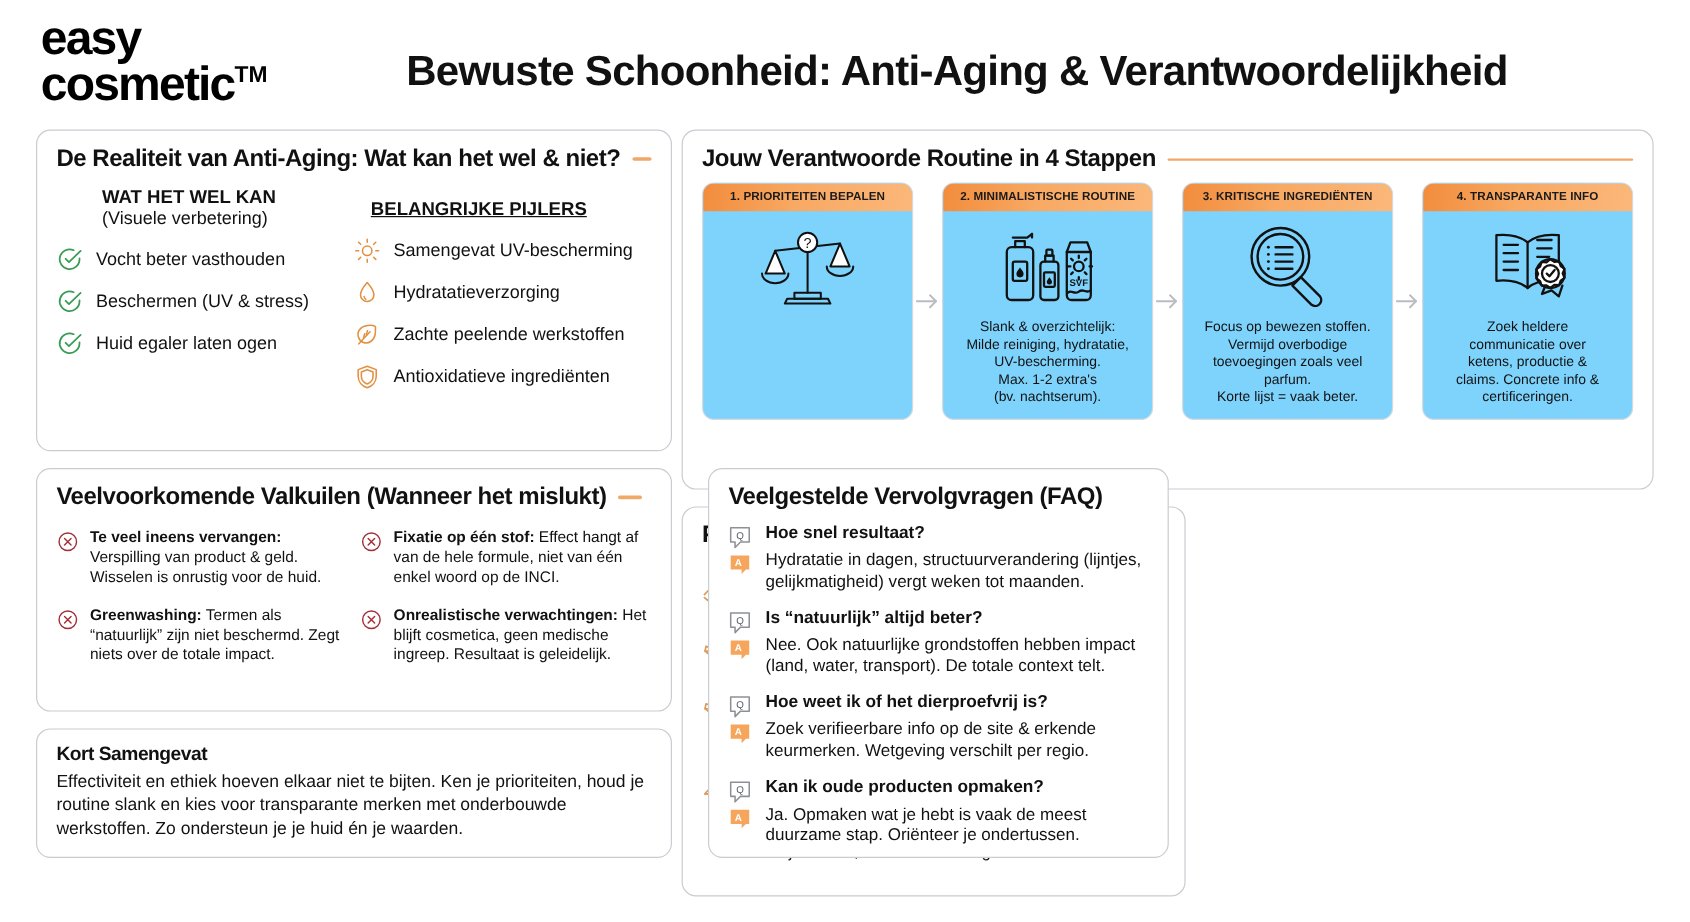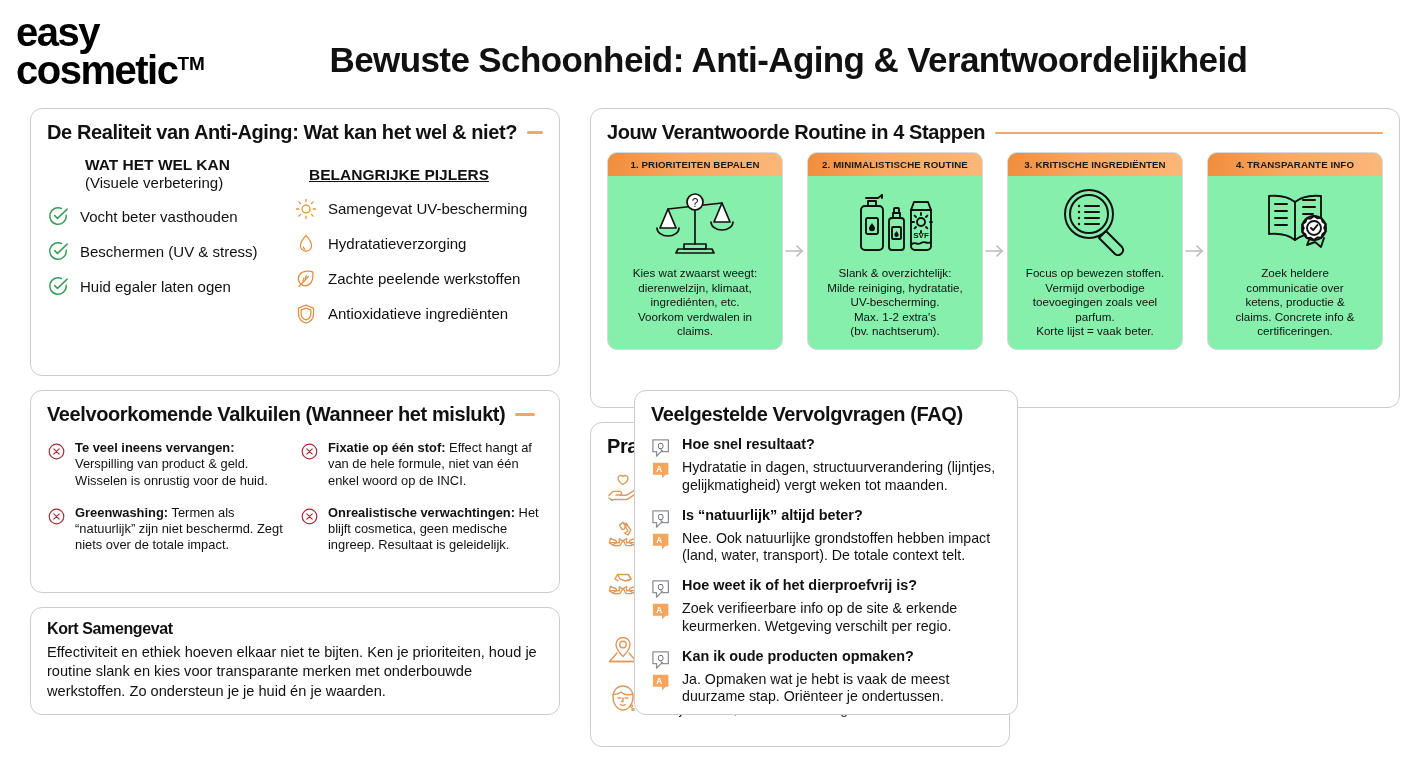--- a/index.html
+++ b/index.html
@@ -6,30 +6,30 @@
   html, body {
     width: 1408px; height: 768px;
     background: #ffffff;
     font-family: "Liberation Sans", sans-serif;
     color: #111111;
     overflow: hidden;
   }
   .page { position: relative; width: 1408px; height: 768px; padding: 0; }
 
   
-  .header { display: flex; align-items: flex-start; padding: 14px 30px 4px 16px; height: 108px; }
+  .header { display: flex; align-items: flex-start; padding: 14px 30px 4px 34px; height: 108px; }
   .logo { font-weight: 800; font-size: 40px; line-height: 0.94; letter-spacing: -1.5px; color: #000; white-space: nowrap; }
   .logo .tm { font-size: 19px; vertical-align: super; letter-spacing: 0; font-weight: 700; }
   .main-title {
     flex: 1; text-align: center; font-size: 35px; font-weight: 800;
     letter-spacing: -0.6px; color: #111; margin-top: 26px; padding-right: 6px;
   }
 
   
-  .grid { position: relative; padding: 0 30px; display: flex; gap: 30px; align-items: flex-start; }
+  .grid { position: relative; padding: 0 30px; display: flex; gap: 8px; align-items: flex-start; }
   .col-left  { width: 530px; display: flex; flex-direction: column; gap: 14px; }
   .col-mid   { width: 420px; display: flex; flex-direction: column; gap: 14px; }
   .col-right { width: 384px; display: flex; flex-direction: column; gap: 14px; }
 
   .panel {
     border: 1.5px solid #c9ccd1; border-radius: 12px; background: #fff;
     padding: 12px 16px 14px 16px;
   }
   .panel-title {
     display: flex; align-items: center; gap: 10px;
@@ -49,21 +49,21 @@
   .icon-list { margin-top: 14px; }
   .icon-row { display: flex; align-items: center; gap: 11px; margin-bottom: 13px; font-size: 15px; color: #111; }
   .icon-row:last-child { margin-bottom: 0; }
   .icon-row .ic { flex: 0 0 auto; width: 22px; height: 22px; display: block; }
 
   
   .steps { display: flex; align-items: stretch; gap: 0; margin-top: 8px; }
   .step {
     flex: 1 1 0; min-width: 0;
     border: 1.2px solid #d6d9de; border-radius: 10px; overflow: hidden;
-    display: flex; flex-direction: column; background: #86efac;
+    display: flex; flex-direction: column; background: #7dd3fc;
   }
   .step-head {
     background: linear-gradient(100deg, #f28c3c 0%, #f8a963 45%, #fbb77a 100%);
     color: #1a1a1a; font-size: 9.7px; font-weight: 800; letter-spacing: 0.1px;
     text-align: center; padding: 6px 2px 6px; text-transform: uppercase;
   }
   .step-body { padding: 8px 6px 10px; display: flex; flex-direction: column; align-items: center; flex: 1; }
   .step-icon { height: 74px; display: flex; align-items: center; justify-content: center; }
   .step-text { font-size: 11.6px; line-height: 1.26; text-align: center; color: #111; margin-top: 8px; white-space: pre-line; }
   .arrow { flex: 0 0 24px; display: flex; align-items: center; justify-content: center; color: #b9bcc1; }
@@ -258,25 +258,20 @@
                     <path d="M24 63h34l2 4H22z"></path>
                   <path d="M14 23l54-6"></path>
                   <circle cx="41" cy="16" r="8" fill="#fff"></circle>
                   <text x="41" y="21" font-size="12" font-family="Liberation Sans, sans-serif" fill="#111" stroke="none" text-anchor="middle">?</text>
                   <path d="M14 23L6 42h16z" fill="#fff"></path>
                     <path d="M3 42a11 8 0 0 0 22 0"></path>
                   <path d="M68 17l-8 19h16z" fill="#fff"></path>
                     <path d="M57 36a11 8 0 0 0 22 0"></path>
                 </svg>
               </div>
-              <div class="step-text">Kies wat zwaarst weegt:
-dierenwelzijn, klimaat,
-ingrediénten, etc.
-Voorkom verdwalen in
-claims.</div>
             </div>
           </div>
 
           <div class="arrow">
             <svg width="20" height="14" viewBox="0 0 20 14" fill="none" stroke="#b9bcc1" stroke-width="1.6" stroke-linecap="round" stroke-linejoin="round">
                 <path d="M1 7h16"></path>
                 <path d="M12 2l5 5-5 5"></path>
               </svg>
           </div>
 

